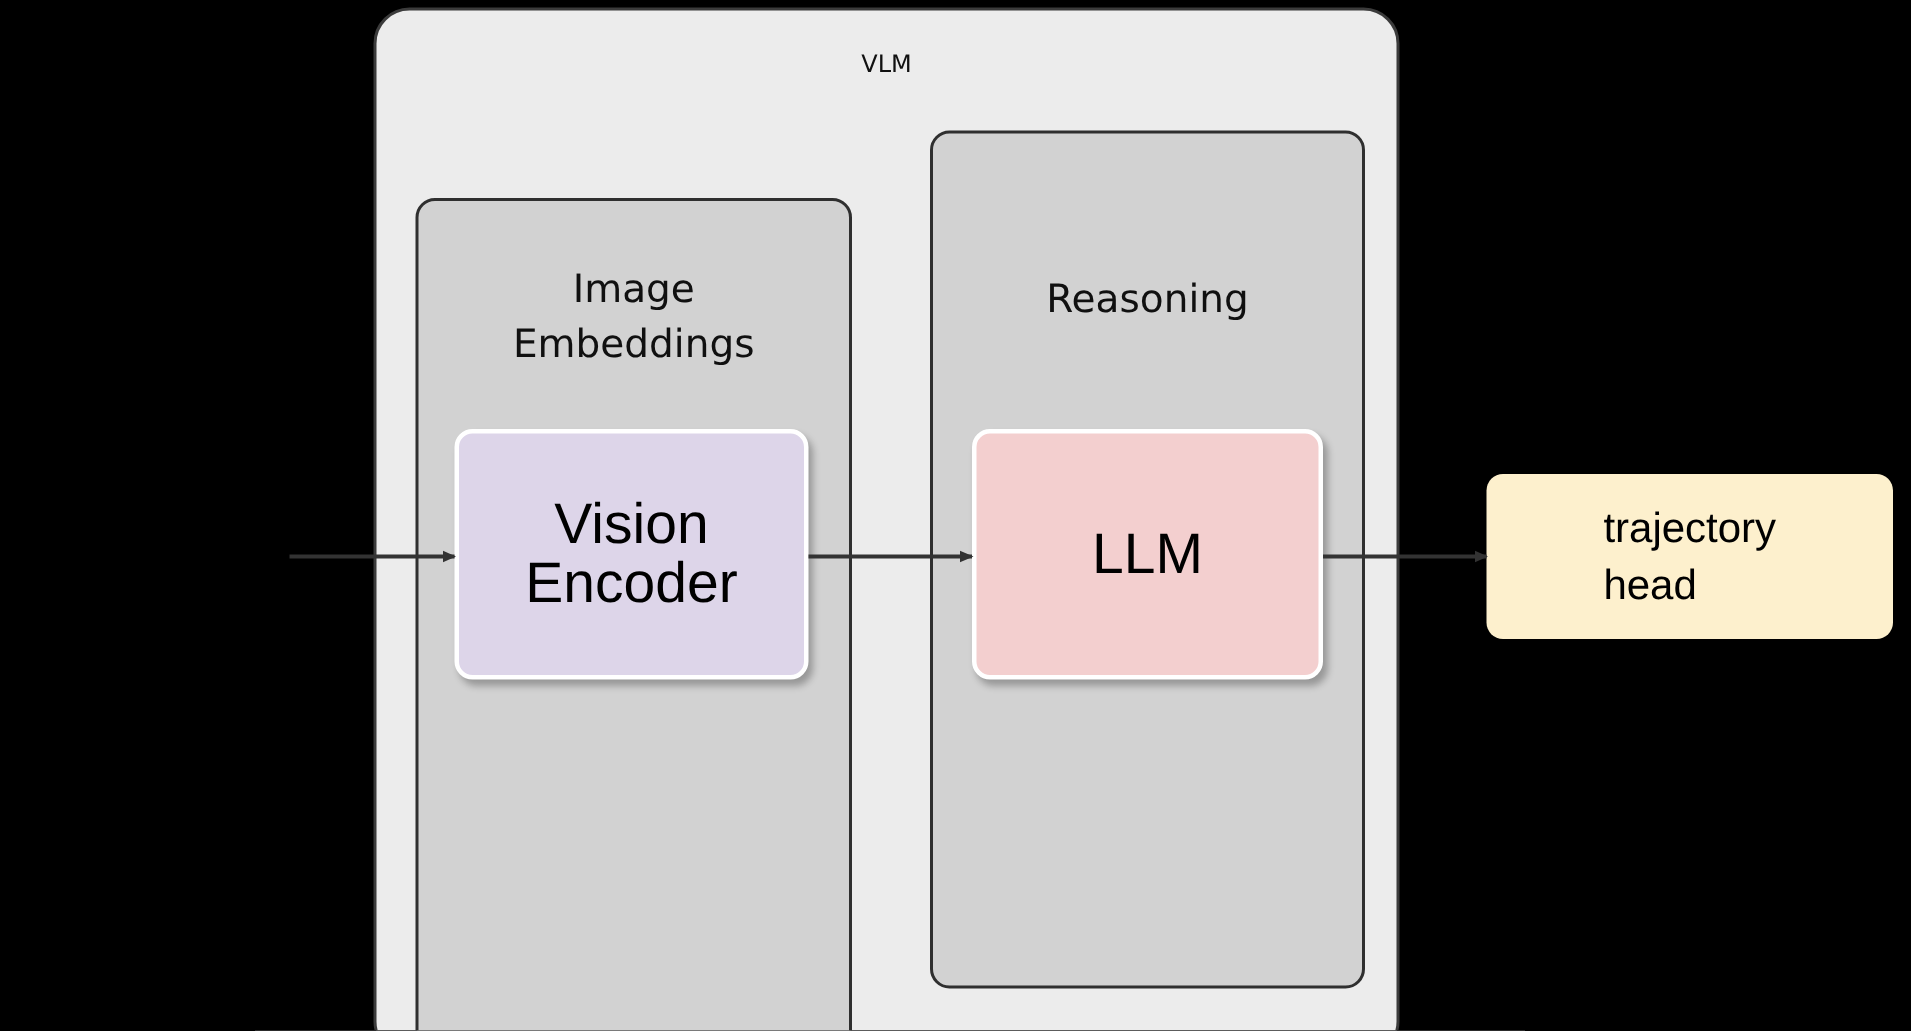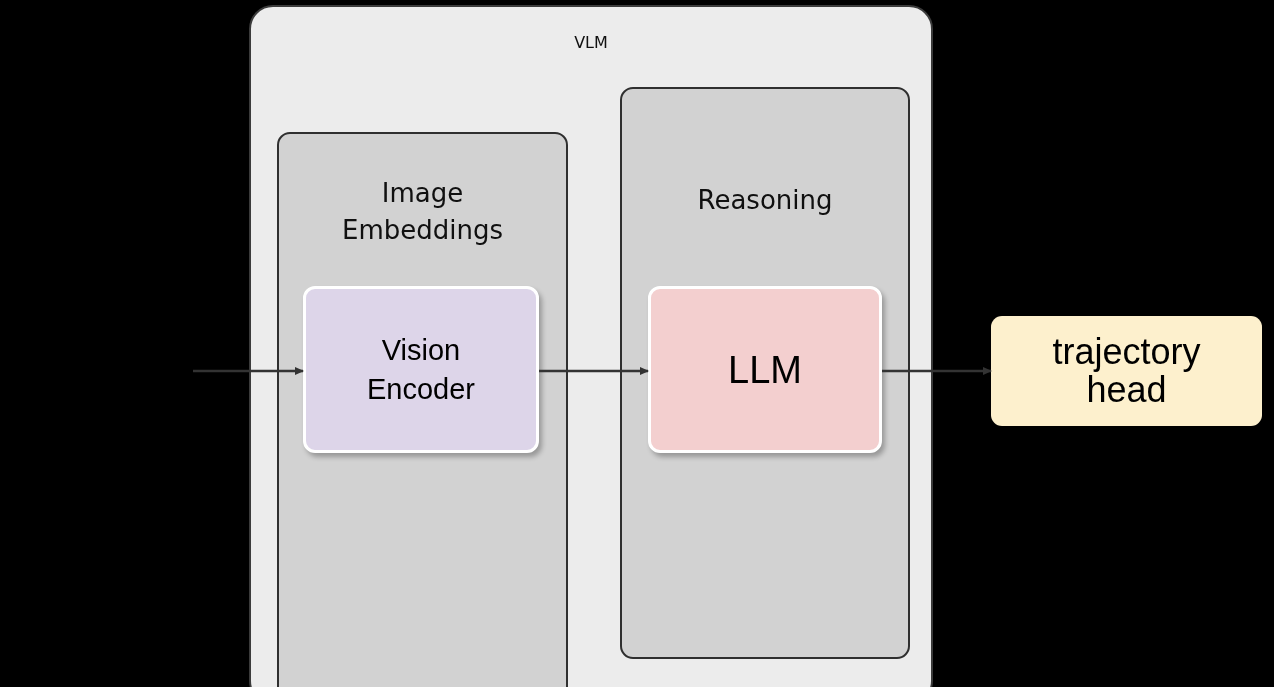--- a/index.html
+++ b/index.html
@@ -80,21 +80,21 @@
     box-shadow: 3px 4px 5px rgba(0,0,0,0.28);
     font-family: "Liberation Sans", sans-serif;
     color: #000000;
   }
   .module-vision {
     left: 303px;
     top: 286px;
     width: 236px;
     height: 167px;
     background: #ddd5e9;
-    font-size: 29px;
+    font-size: 38px;
     line-height: 39px;
   }
   .module-llm {
     left: 648px;
     top: 286px;
     width: 234px;
     height: 167px;
     background: #f3cfcf;
     font-size: 38px;
     line-height: 40px;
@@ -106,23 +106,23 @@
     left: 991px;
     top: 316px;
     width: 271px;
     height: 110px;
     background: #fdf0cd;
     border-radius: 11px;
     box-sizing: border-box;
     display: flex;
     align-items: center;
     justify-content: center;
-    text-align: center;
+    text-align: left;
     font-family: "Liberation Sans", sans-serif;
-    font-size: 36px;
+    font-size: 28px;
     line-height: 38px;
     color: #000000;
   }
 
   
   .arrow-svg {
     position: absolute;
     top: 0;
     left: 0;
     width: 1274px;

